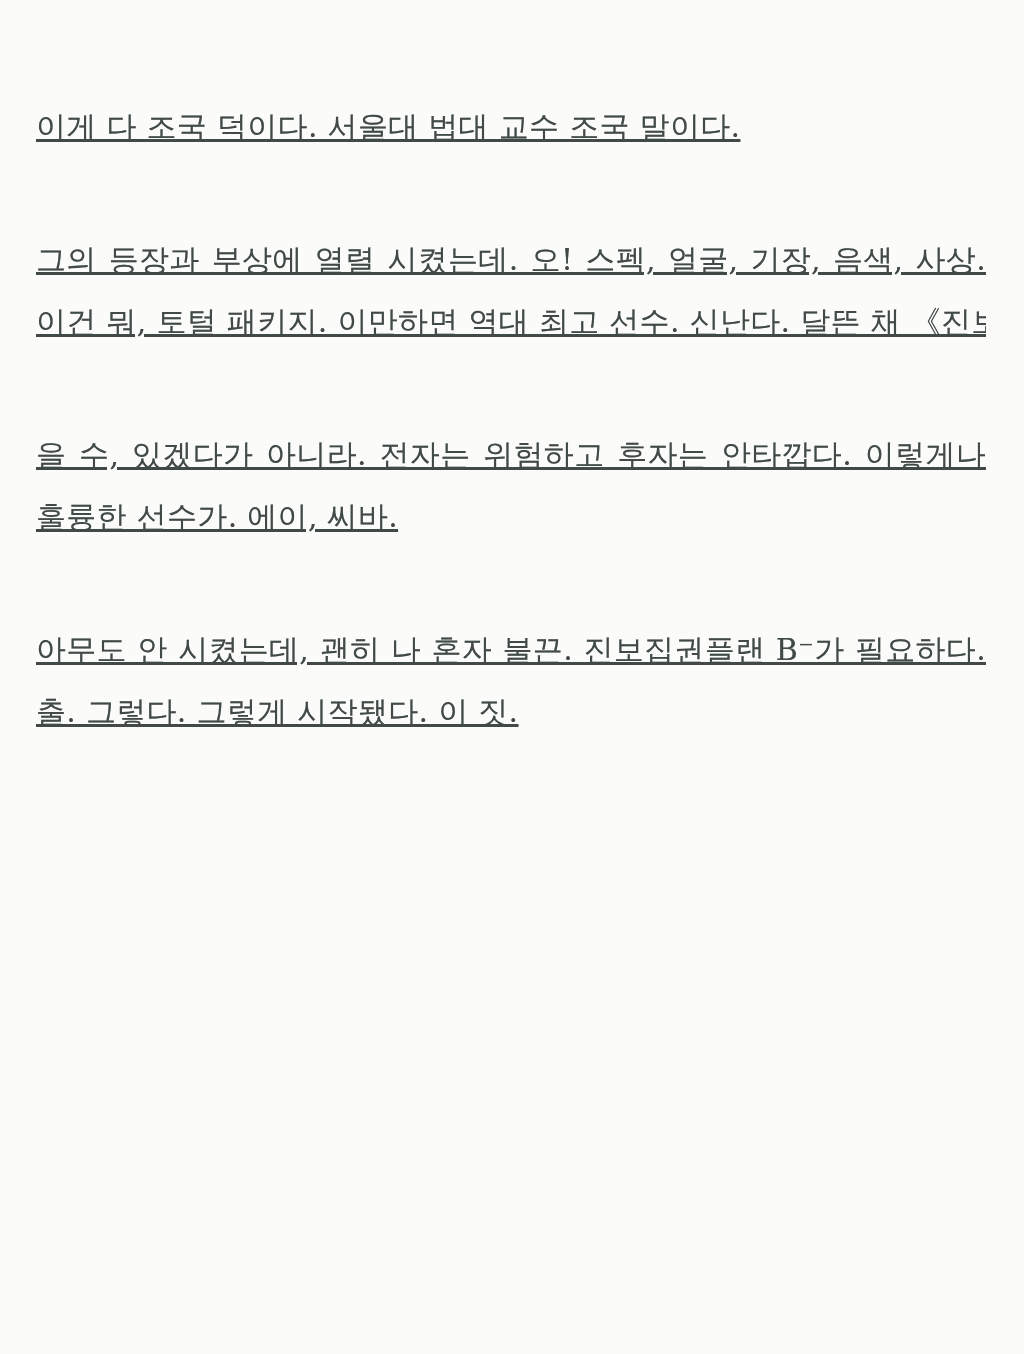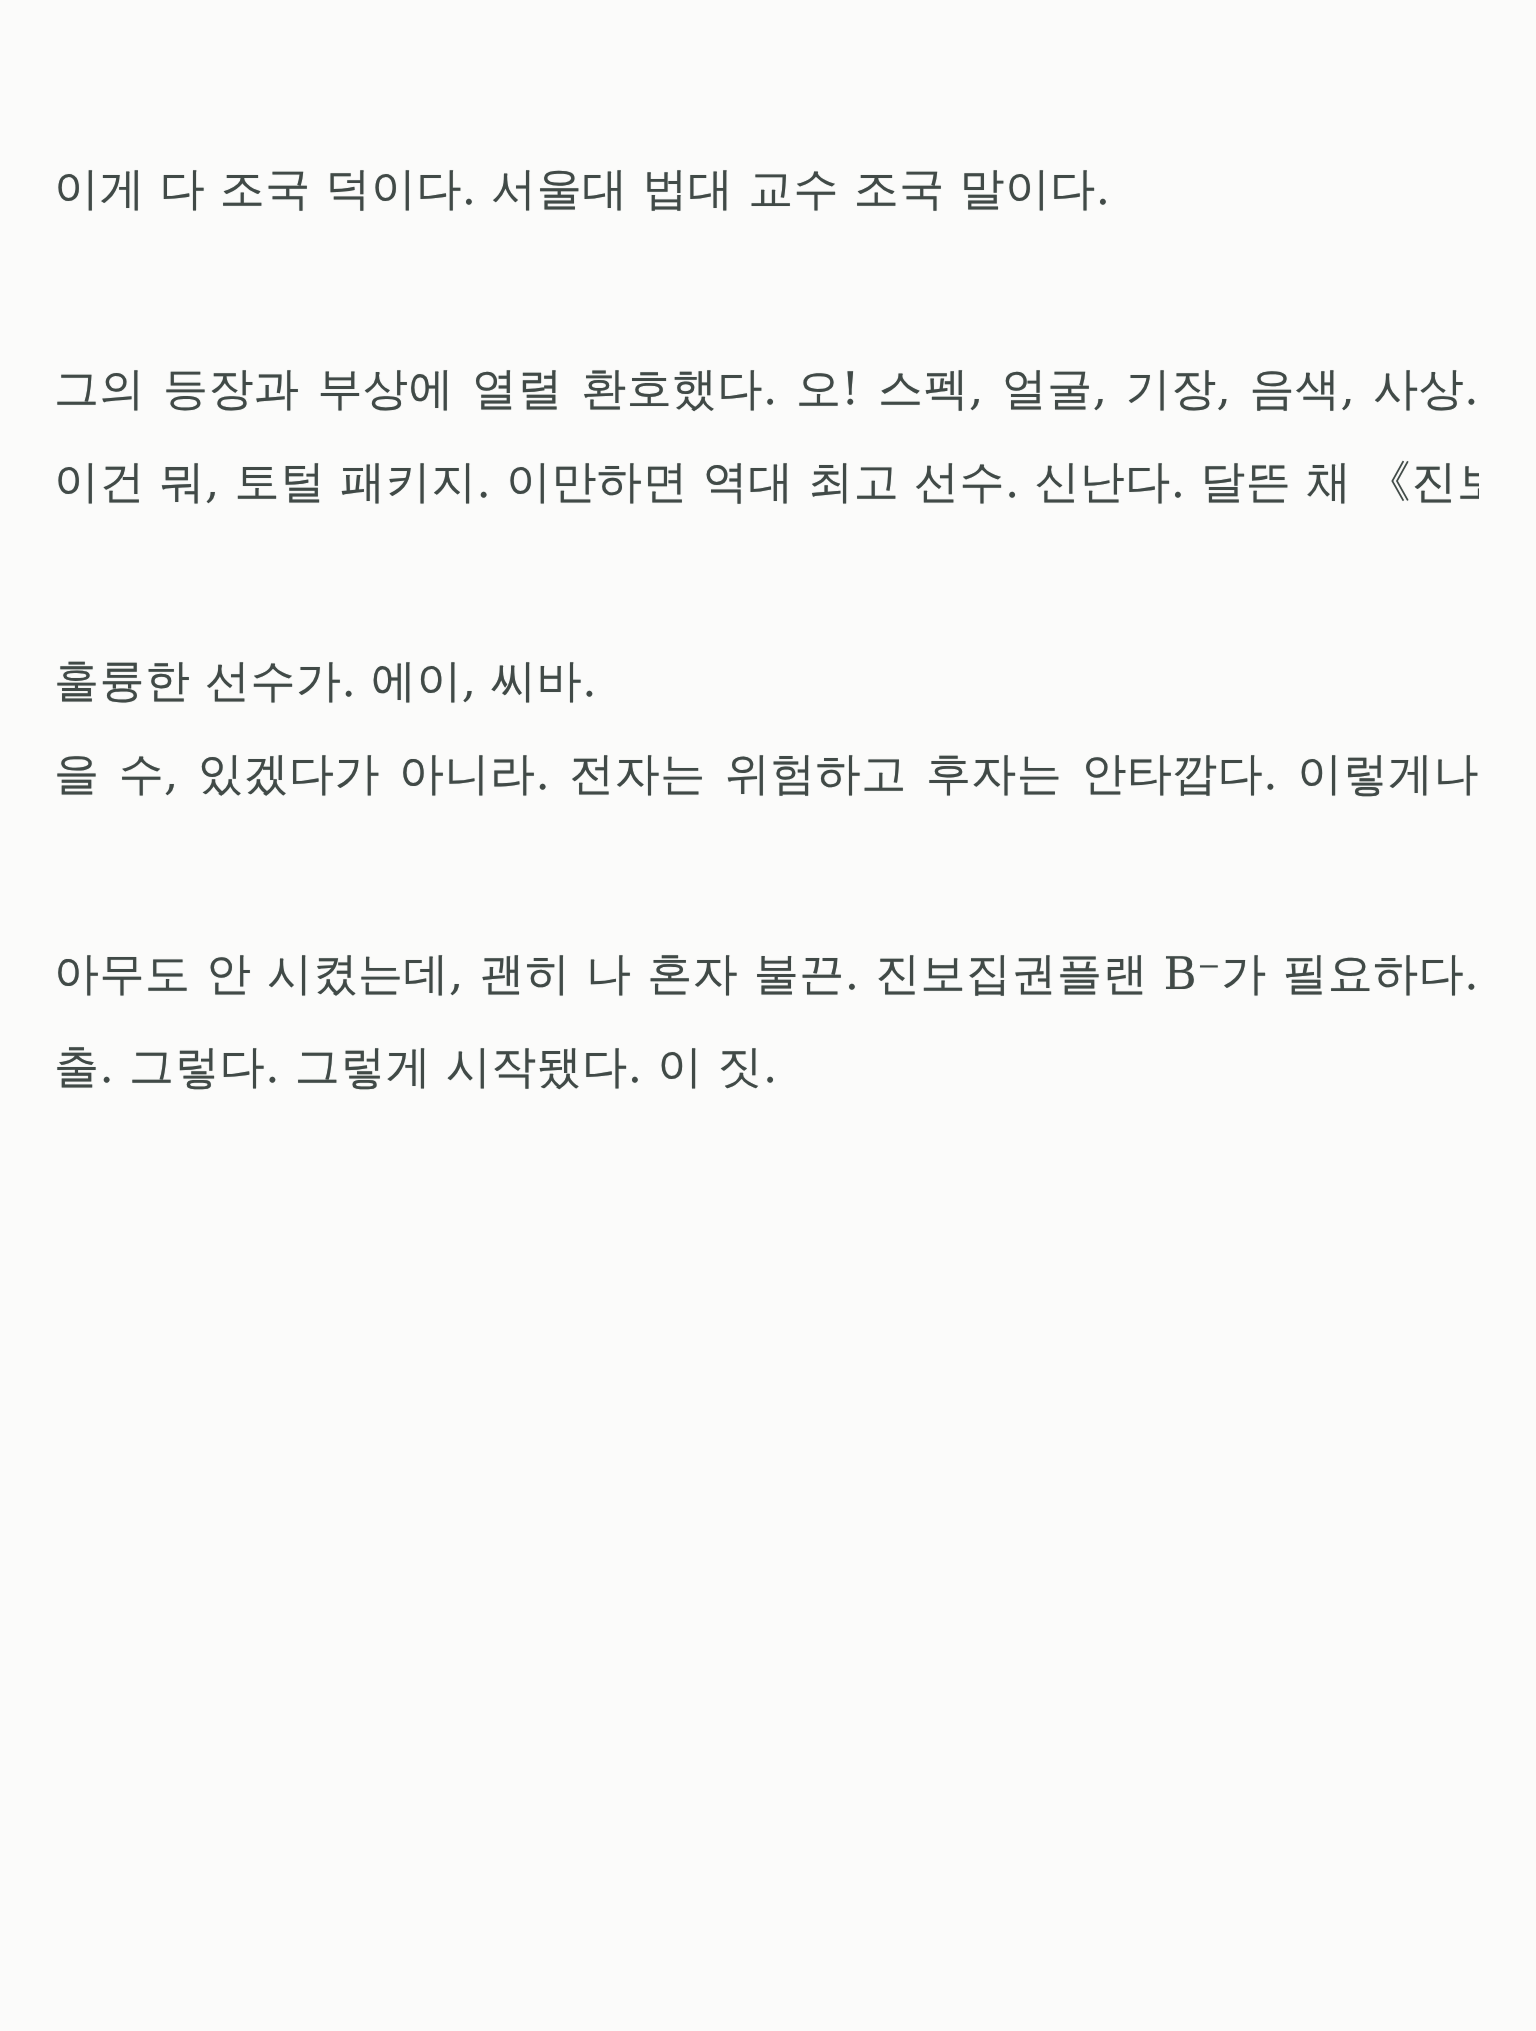--- a/index.html
+++ b/index.html
@@ -23,41 +23,42 @@
   .paragraph {
     margin: 0 0 71px 0;
   }
   .line {
     line-height: 62px;
     height: 62px;
     white-space: nowrap;
     overflow: hidden;
     
     text-shadow: 0 0 0.6px rgba(70, 92, 86, 0.45);
+    text-decoration: underline;
   }
   .line.fill {
     text-align: justify;
     text-align-last: justify;
   }
 </style>
 </head>
 <body style="background: rgb(251, 251, 250);">
 
 <div class="page" style="color: rgb(65, 74, 71);">
   <div id="text-body">
       <div class="paragraph">
         <div class="line">이게 다 조국 덕이다. 서울대 법대 교수 조국 말이다.</div>
       </div>
       <div class="paragraph">
-        <div class="line fill">그의 등장과 부상에 열렬 환호했다. 오! 스펙, 얼굴, 기장, 음색, 사상.</div>
+        <div class="line fill">그의 등장과 부상에 열렬 시켰는데. 오! 스펙, 얼굴, 기장, 음색, 사상.</div>
         <div class="line fill">이건 뭐, 토털 패키지. 이만하면 역대 최고 선수. 신난다. 달뜬 채 《진보</div>
       </div>
       <div class="paragraph">
+        <div class="line fill">을 수, 있겠다가 아니라. 전자는 위험하고 후자는 안타깝다. 이렇게나</div>
         <div class="line">훌륭한 선수가. 에이, 씨바.</div>
-        <div class="line fill">을 수, 있겠다가 아니라. 전자는 위험하고 후자는 안타깝다. 이렇게나</div>
       </div>
       <div class="paragraph">
         <div class="line fill">아무도 안 시켰는데, 괜히 나 혼자 불끈. 진보집권플랜 B⁻가 필요하다.</div>
         <div class="line">출. 그렇다. 그렇게 시작됐다. 이 짓.</div>
       </div>
       <div class="paragraph">
       </div>
     </div>
 </div>
 

